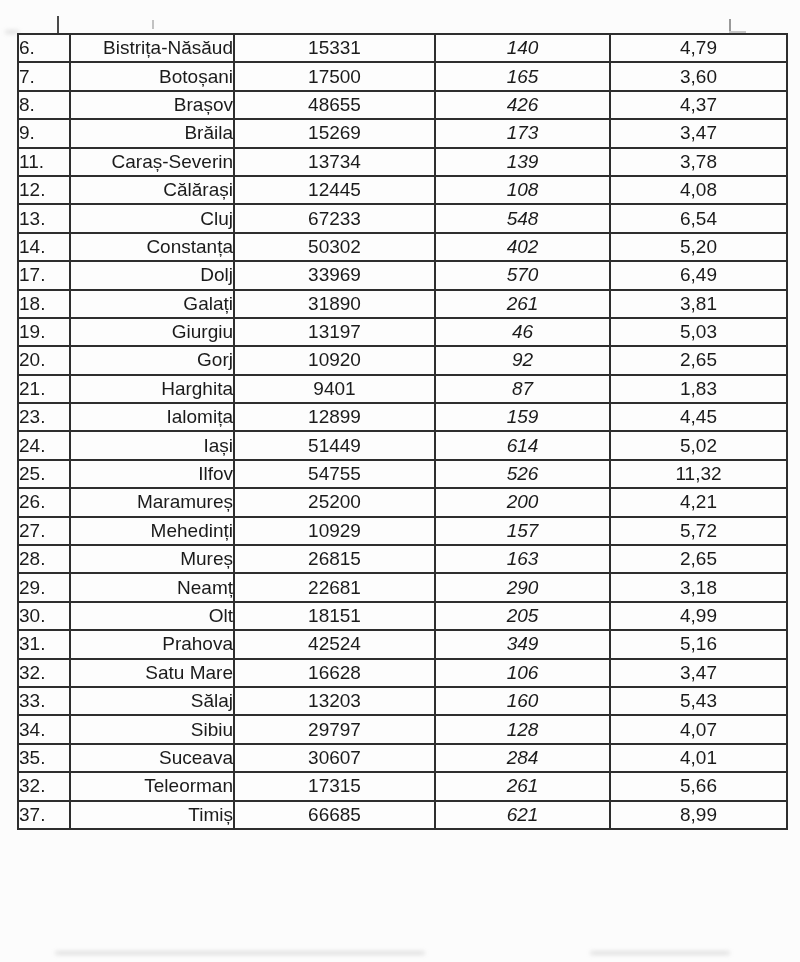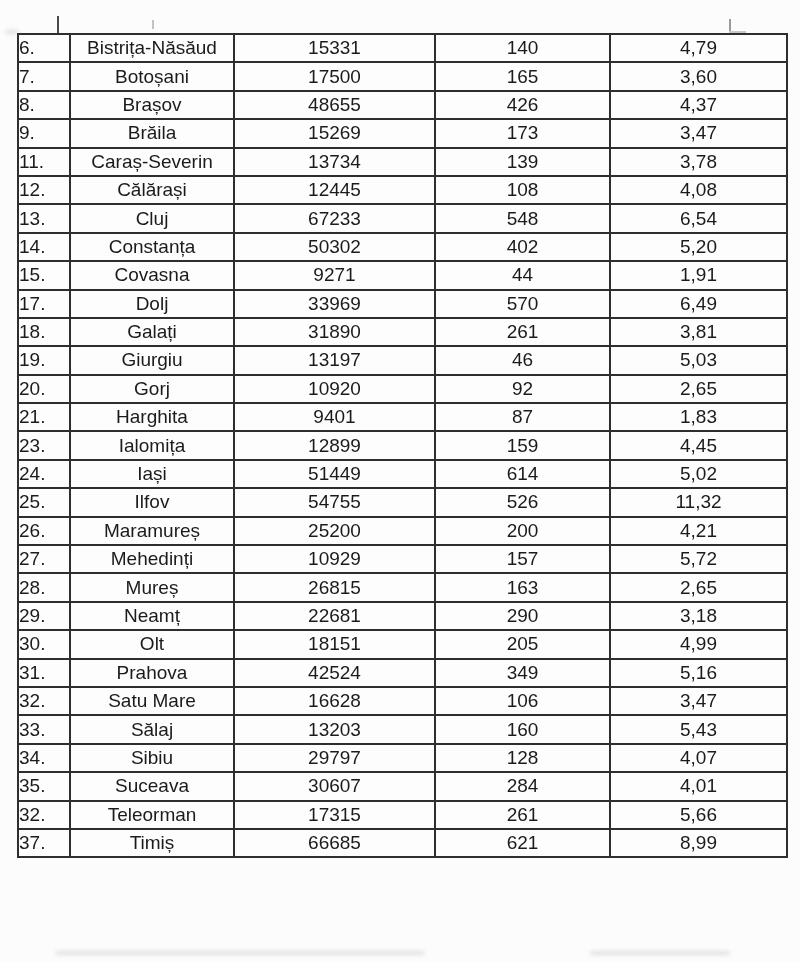--- a/index.html
+++ b/index.html
@@ -48,23 +48,23 @@
     border: 2px solid #2e2e2e;
     height: 26.4px;
     font-size: 19px;
     color: #1b1b1b;
     vertical-align: middle;
     padding: 0;
     white-space: nowrap;
     overflow: hidden;
   }
   td.col-rank   { width: 50px;  text-align: left; padding-left: 9px; }
-  td.col-county { width: 162px; text-align: center; padding-left: 11px; margin-top: 16px; }
+  td.col-county { width: 162px; text-align: right; padding-left: 11px; margin-top: 16px; }
   td.col-v1     { width: 199px; text-align: center; border-radius: 7px; }
-  td.col-v2     { width: 173px; text-align: center; }
+  td.col-v2     { width: 173px; text-align: center; font-style: italic; }
   td.col-v3     { width: 175px; text-align: center; }
 </style>
 </head>
 <body>
 
 <div class="page">
 
   <div class="tick t1"></div>
   <div class="tick t2"></div>
   <div class="tick t3"></div>
@@ -125,27 +125,20 @@
           <td class="col-v3">6,54</td>
         </tr>
         <tr>
           <td class="col-rank">14.</td>
           <td class="col-county">Constanța</td>
           <td class="col-v1">50302</td>
           <td class="col-v2">402</td>
           <td class="col-v3">5,20</td>
         </tr>
         <tr>
-          <td class="col-rank">15.</td>
-          <td class="col-county">Covasna</td>
-          <td class="col-v1">9271</td>
-          <td class="col-v2">44</td>
-          <td class="col-v3">1,91</td>
-        </tr>
-        <tr>
           <td class="col-rank">17.</td>
           <td class="col-county">Dolj</td>
           <td class="col-v1">33969</td>
           <td class="col-v2">570</td>
           <td class="col-v3">6,49</td>
         </tr>
         <tr>
           <td class="col-rank">18.</td>
           <td class="col-county">Galați</td>
           <td class="col-v1">31890</td>

